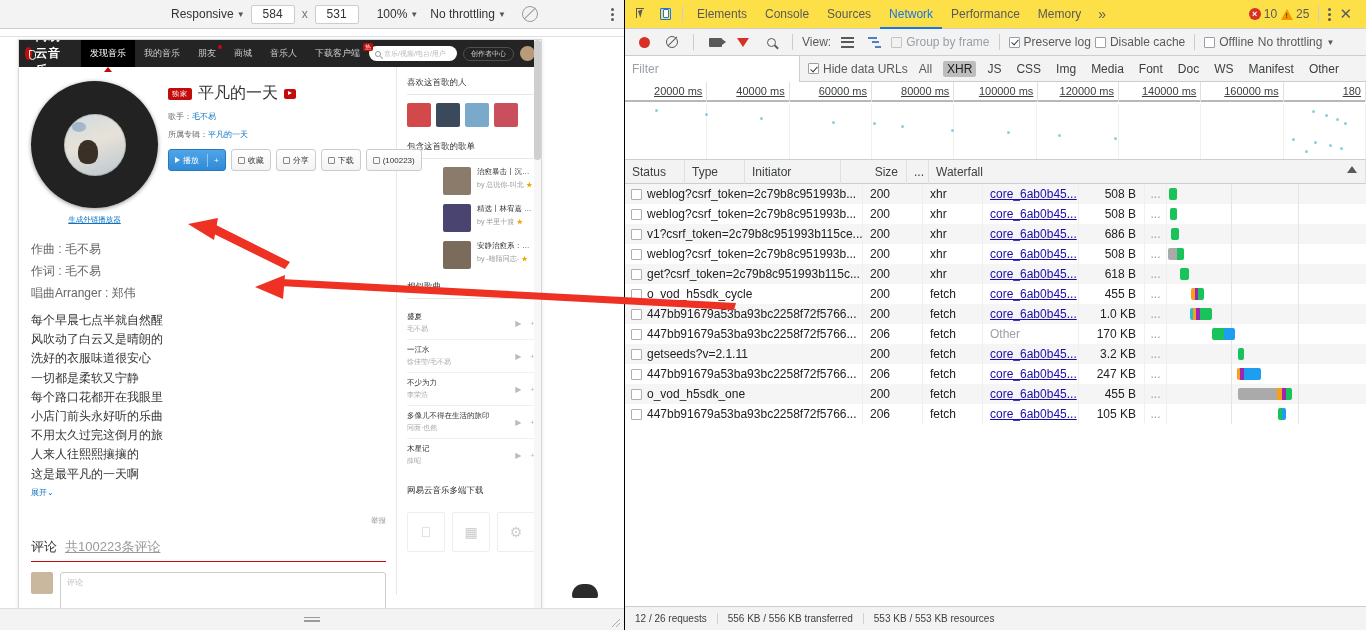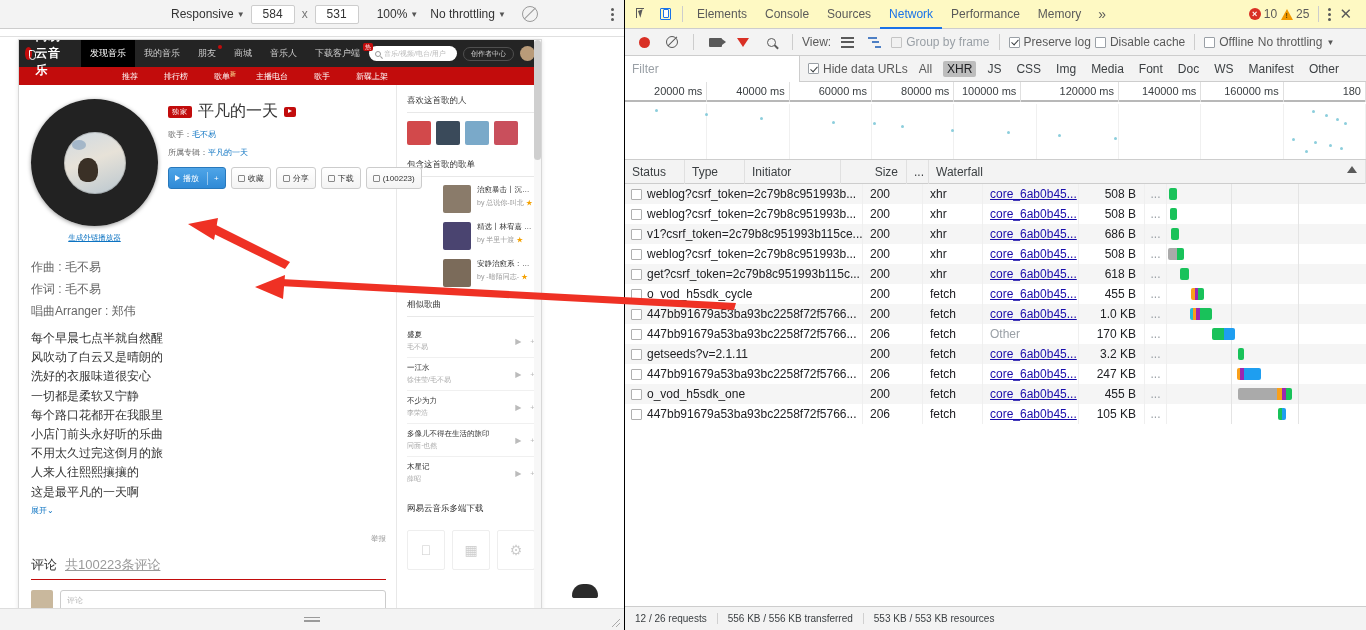--- a/index.html
+++ b/index.html
@@ -232,21 +232,21 @@
   .grip i{display:block;height:1.5px;background:#9a9a9a;margin-bottom:2px;}
   .corner-resize{position:absolute;right:3px;bottom:2px;width:10px;height:10px;color:#aaa;}
 
   
   .devtools{
     width:741px;height:630px;background:#fff;display:flex;flex-direction:column;
     font-size:12px;color:#303942;
   }
   .dt-tabs{
     height:21px;min-height:29px;display:flex;align-items:center;
-    background:#fef9c3;border-bottom:1px solid #cdcdcd;padding:0 4px;
+    background:#fde047;border-bottom:1px solid #cdcdcd;padding:0 4px;
   }
   .dt-icon-btn{width:24px;height:24px;display:flex;align-items:center;justify-content:center;color:#5a5a5a;}
   .inspect-ico{width:11px;height:12px;position:relative;}
   .inspect-ico:before{content:'';position:absolute;left:0;top:0;width:7px;height:9px;border:1.3px solid #5a5a5a;border-right:none;border-bottom:none;}
   .inspect-ico:after{content:'';position:absolute;left:3px;top:2px;width:0;height:0;border-left:5px solid #5a5a5a;border-bottom:7px solid transparent;transform:rotate(-20deg);}
   .device-ico{width:11px;height:12px;border:1.3px solid #1a73e8;border-radius:1px;position:relative;}
   .device-ico:after{content:'';position:absolute;right:1px;bottom:1px;width:4px;height:7px;border:1.3px solid #1a73e8;border-radius:1px;background:#fff;}
   .vsep{width:1px;height:16px;background:#cdcdcd;margin:0 5px;}
   .dt-tab{padding:0 9px;height:29px;line-height:29px;color:#5a5a5a;white-space:nowrap;}
   .dt-tab.active{color:#1a73e8;box-shadow:inset 0 -2px 0 #1a73e8;}
@@ -293,21 +293,21 @@
     display:flex;align-items:center;padding-left:7px;color:#9aa0a6;
   }
   .fb-rest{display:flex;align-items:center;gap:7px;padding-left:8px;}
   .ftype{color:#3c4043;padding:1px 4px;border-radius:2px;white-space:nowrap;}
   .ftype.sel{background:#bdbdbd;color:#202124;}
   .ftype.all{color:#5a5a5a;}
 
   .dt-overview{height:78px;min-height:78px;position:relative;border-bottom:1px solid #cdcdcd;background:#fff;}
   .ov-ruler{height:20px;position:relative;border-bottom:2px solid #b8b8b8;}
   .ov-tick{position:absolute;top:0;height:20px;border-right:1px solid #e0e0e0;}
-  .ov-tick span{position:absolute;right:4px;top:3px;font-size:11px;color:#3c4043;white-space:nowrap;}
+  .ov-tick span{position:absolute;right:4px;top:3px;font-size:11px;color:#3c4043;white-space:nowrap;text-decoration:underline;}
   .ov-canvas{position:absolute;left:0;right:0;top:22px;bottom:0;}
   .ov-dot{position:absolute;width:3px;height:3px;background:#78c6d6;border-radius:50%;opacity:.85;}
   .ov-grid{position:absolute;top:0;bottom:0;border-right:1px solid #f0f0f0;}
 
   .net-table{flex:1;display:flex;flex-direction:column;overflow:hidden;position:relative;}
   .nt-head{
     height:24px;min-height:24px;display:flex;align-items:center;
     border-bottom:1px solid #cdcdcd;background:#f3f3f3;font-size:12px;color:#3c4043;
   }
   .nt-head div{padding-left:7px;border-right:1px solid #e0e0e0;height:24px;line-height:24px;white-space:nowrap;overflow:hidden;}
@@ -404,28 +404,20 @@
           <div class="ne-search">
             <div class="ne-search-box">
               <span class="mag"></span>
               <span class="ph">音乐/视频/电台/用户</span>
             </div>
             <div class="ne-btn-sm">创作者中心</div>
             <div class="ne-avatar"></div>
           </div>
         </div>
 
-        <div class="ne-subnav">
-          <a>推荐</a>
-          <a>排行榜</a>
-          <a><span>歌单</span><span class="sup">新</span></a>
-          <a>主播电台</a>
-          <a>歌手</a>
-          <a>新碟上架</a>
-        </div>
 
         <div class="ne-body">
           <div class="ne-main">
 
             <div class="song-head">
               <div>
                 <div class="disc">
                   <div class="disc-art"></div>
                 </div>
                 <div class="disc-cap">
@@ -752,21 +744,21 @@
           </div>
           <div class="ov-tick" style="left: 82.3333px; width: 82.3333px;">
             <span>40000 ms</span>
           </div>
           <div class="ov-tick" style="left: 164.667px; width: 82.3333px;">
             <span>60000 ms</span>
           </div>
           <div class="ov-tick" style="left: 247px; width: 82.3333px;">
             <span>80000 ms</span>
           </div>
-          <div class="ov-tick" style="left: 314px; width: 82.3333px;">
+          <div class="ov-tick" style="left: 331px; width: 82.3333px;">
             <span>100000 ms</span>
           </div>
           <div class="ov-tick" style="left: 411.667px; width: 82.3333px;">
             <span>120000 ms</span>
           </div>
           <div class="ov-tick" style="left: 494px; width: 82.3333px;">
             <span>140000 ms</span>
           </div>
           <div class="ov-tick" style="left: 576.333px; width: 82.3333px;">
             <span>160000 ms</span>

